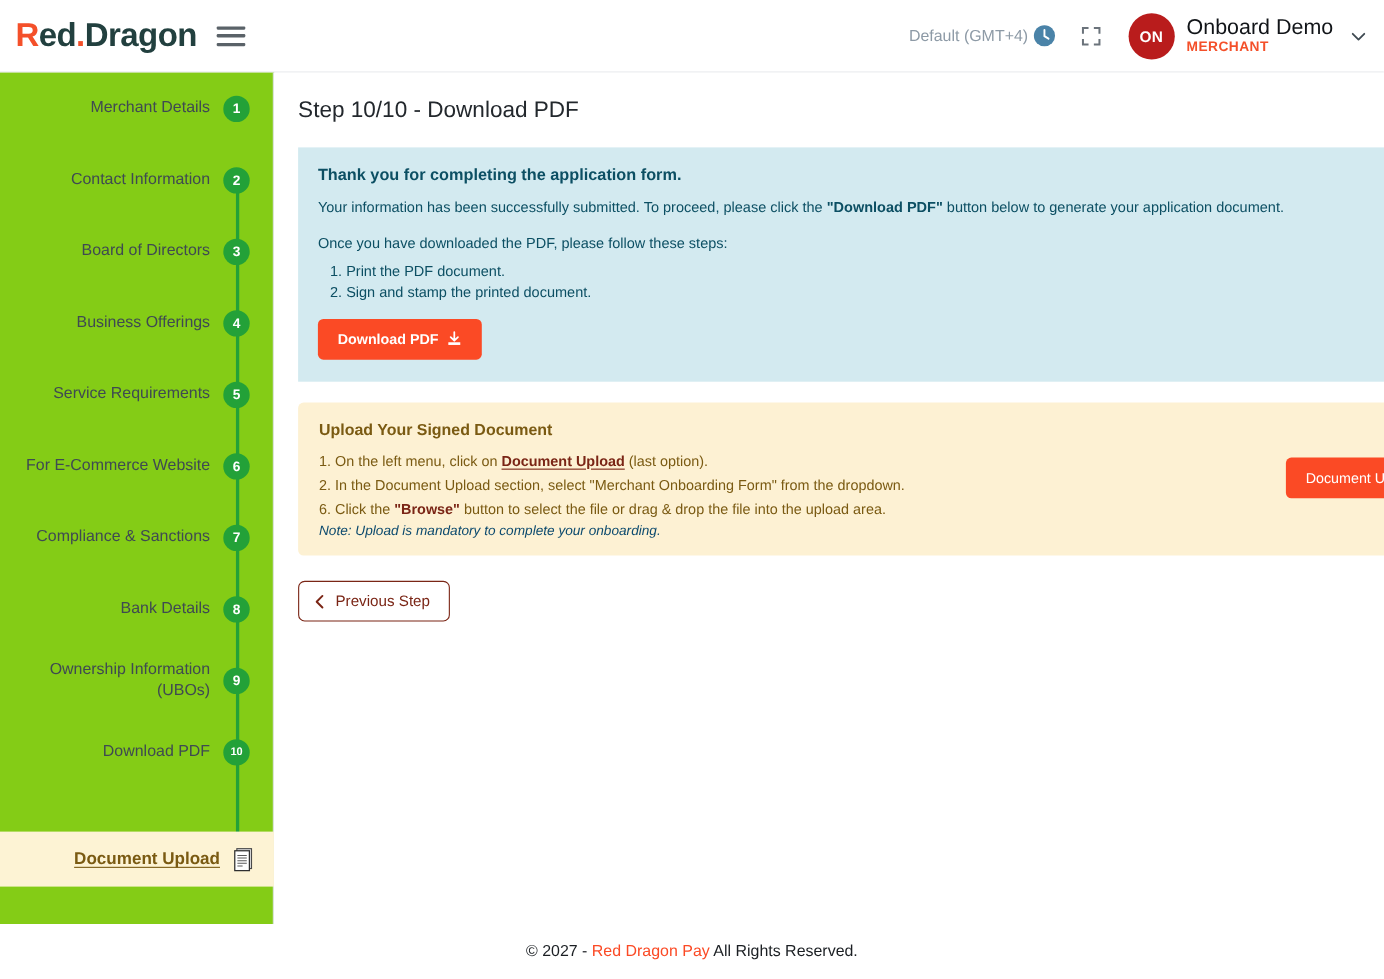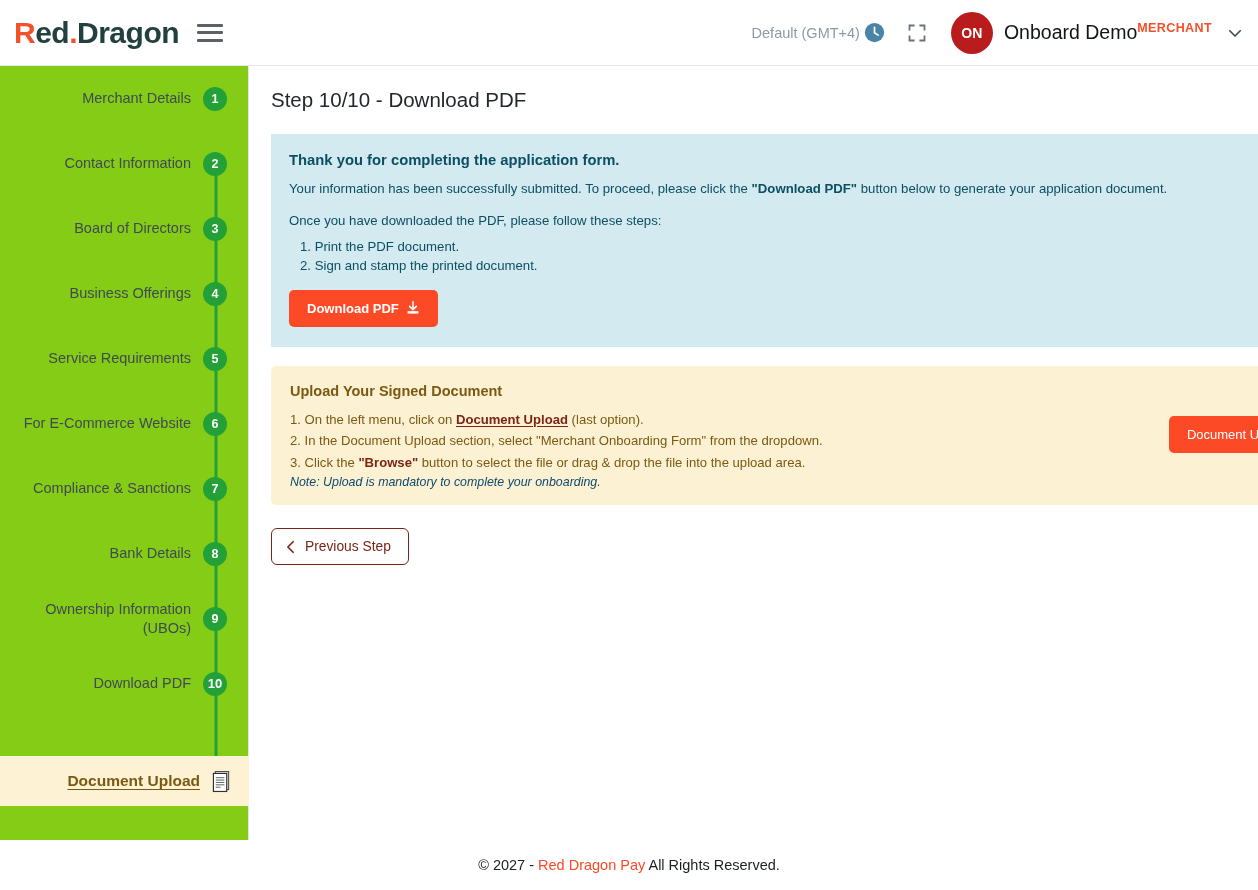--- a/index.html
+++ b/index.html
@@ -61,21 +61,21 @@
   .clock-icon { width: 21px; height: 21px; margin-right: 22px; cursor: pointer; display:block; }
   .fullscreen-icon { width: 20px; height: 20px; margin-right: 24px; cursor: pointer; display:block;}
 
   .avatar {
     width: 42px; height: 42px; border-radius: 50%;
     background: #b91c1c; color: #fff;
     display: flex; align-items: center; justify-content: center;
     font-size: 14px; font-weight: 700; letter-spacing: .3px;
     margin-right: 11px;
   }
-  .user-block { display: flex; flex-direction: row; line-height: 1.08; }
+  .user-block { display: flex; flex-direction: column; line-height: 1.08; }
   .user-name { font-size: 19.5px; color: #111418; font-weight: 400; white-space: nowrap;}
   .user-role { font-size: 12.5px; color: #f4502a; font-weight: 700; letter-spacing: .4px; }
   .chevron-down {
     margin-left: 14px; width: 18px; height: 18px; cursor: pointer;
   }
 
   
   .sidebar {
     position: absolute; top: 66px; left: 0;
     width: 249px; height: 774px;
@@ -103,21 +103,21 @@
     text-align: right; line-height: 1.25;
     margin-right: 12px;
   }
   .step-num {
     width: 24px; height: 24px; border-radius: 50%;
     background: #23a138; color: #ffffff;
     font-size: 12.5px; font-weight: 700;
     display: flex; align-items: center; justify-content: center;
     flex: 0 0 24px;
   }
-  .step-num.wide { font-size: 13px; }
+  .step-num.wide { font-size: 10px; }
 
   .doc-upload-item {
     position: absolute; left: 0; top: 690px;
     width: 249px; height: 50px;
     background: #fdf3d4;
     display: flex; align-items: center; justify-content: flex-end;
     padding-right: 18px;
     cursor: pointer;
   }
   .doc-upload-label {
@@ -349,21 +349,21 @@
         <path d="M8 1 V9.5 M4.2 6.2 L8 10 L11.8 6.2" stroke="#ffffff" stroke-width="1.8" fill="none" stroke-linecap="round" stroke-linejoin="round"></path>
         <rect x="1.8" y="11.6" width="12.4" height="2.8" fill="#ffffff"></rect>
       </svg>
     </button>
   </div>
 
   <div class="upload-box">
     <div class="upload-title">Upload Your Signed Document</div>
     <div class="upload-li"><span>1. On the left menu, click on </span><span class="lnk">Document Upload</span><span> (last option).</span></div>
     <div class="upload-li">2. In the Document Upload section, select "Merchant Onboarding Form" from the dropdown.</div>
-    <div class="upload-li"><span>3. Click the </span><b>"Browse"</b><span> button to select the file or drag &amp; drop the file into the upload area.</span></div>
+    <div class="upload-li"><span>6. Click the </span><b>"Browse"</b><span> button to select the file or drag &amp; drop the file into the upload area.</span></div>
     <div class="upload-note">Note: Upload is mandatory to complete your onboarding.</div>
     <button class="btn-doc-upload">Document Upload</button>
   </div>
 
   <button class="btn-prev">
     <svg class="chev-left" viewBox="0 0 12 16">
       <path d="M9 2 L3 8 L9 14" stroke="#7a2515" stroke-width="2" fill="none" stroke-linecap="round" stroke-linejoin="round"></path>
     </svg>
     <span>Previous Step</span>
   </button>

